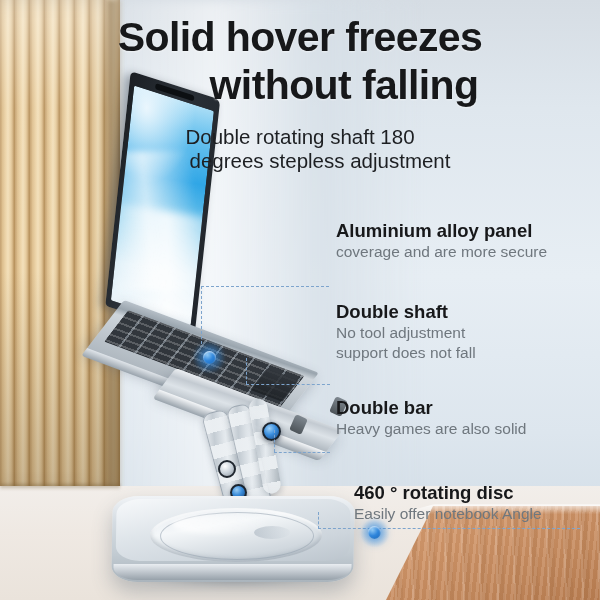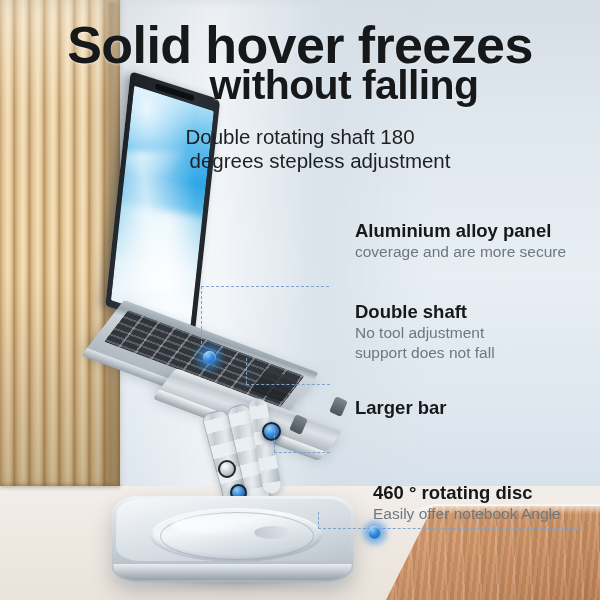--- a/index.html
+++ b/index.html
@@ -73,30 +73,30 @@
     clip-path:polygon(22% 0,100% 0,100% 100%,6% 100%);
     filter:blur(1px);
   }
 
   
   .headline{
     position:absolute;text-align:center;width:600px;
     font-weight:bold;color:#17181a;letter-spacing:-.6px;
     text-shadow:0 1px 2px rgba(255,255,255,.5);
   }
-  #h1{top:22px;font-size:52px;line-height:46px;}
+  #h1{top:14px;font-size:41px;line-height:46px;}
   #h2{top:62px;font-size:41px;line-height:46px;margin-left:44px;}
   .subtitle{
     position:absolute;width:600px;text-align:center;
     font-size:20.5px;line-height:26px;color:#1d1f22;
   }
   #sub1{top:124px;}
   #sub2{top:148px;margin-left:20px;}
 
-  .callout{position:absolute;margin-left:19px;}
+  .callout{position:absolute;}
   .c-title{
     font-size:18.5px;font-weight:bold;color:#17181a;line-height:23px;
     white-space:nowrap;
   }
   .c-desc{
     font-size:15.5px;color:#6f777e;line-height:20px;white-space:nowrap;
   }
 
   
   .dash{position:absolute;}
@@ -374,21 +374,22 @@
     <div class="c-desc">coverage and are more secure</div>
   </div>
 
   <div class="callout" style="left:336px;top:300px;">
     <div class="c-title">Double shaft</div>
     <div class="c-desc">No tool adjustment</div>
     <div class="c-desc">support does not fall</div>
   </div>
 
   <div class="callout" style="left:336px;top:396px;">
-    <div class="c-title">Larger bar</div>
+    <div class="c-title">Double bar</div>
+    <div class="c-desc">Heavy games are also solid</div>
   </div>
 
   <div class="callout" style="left:354px;top:481px;">
     <div class="c-title">460 ° rotating disc</div>
     <div class="c-desc">Easily offer notebook Angle</div>
   </div>
 
 </div>
 
 </body></html>

